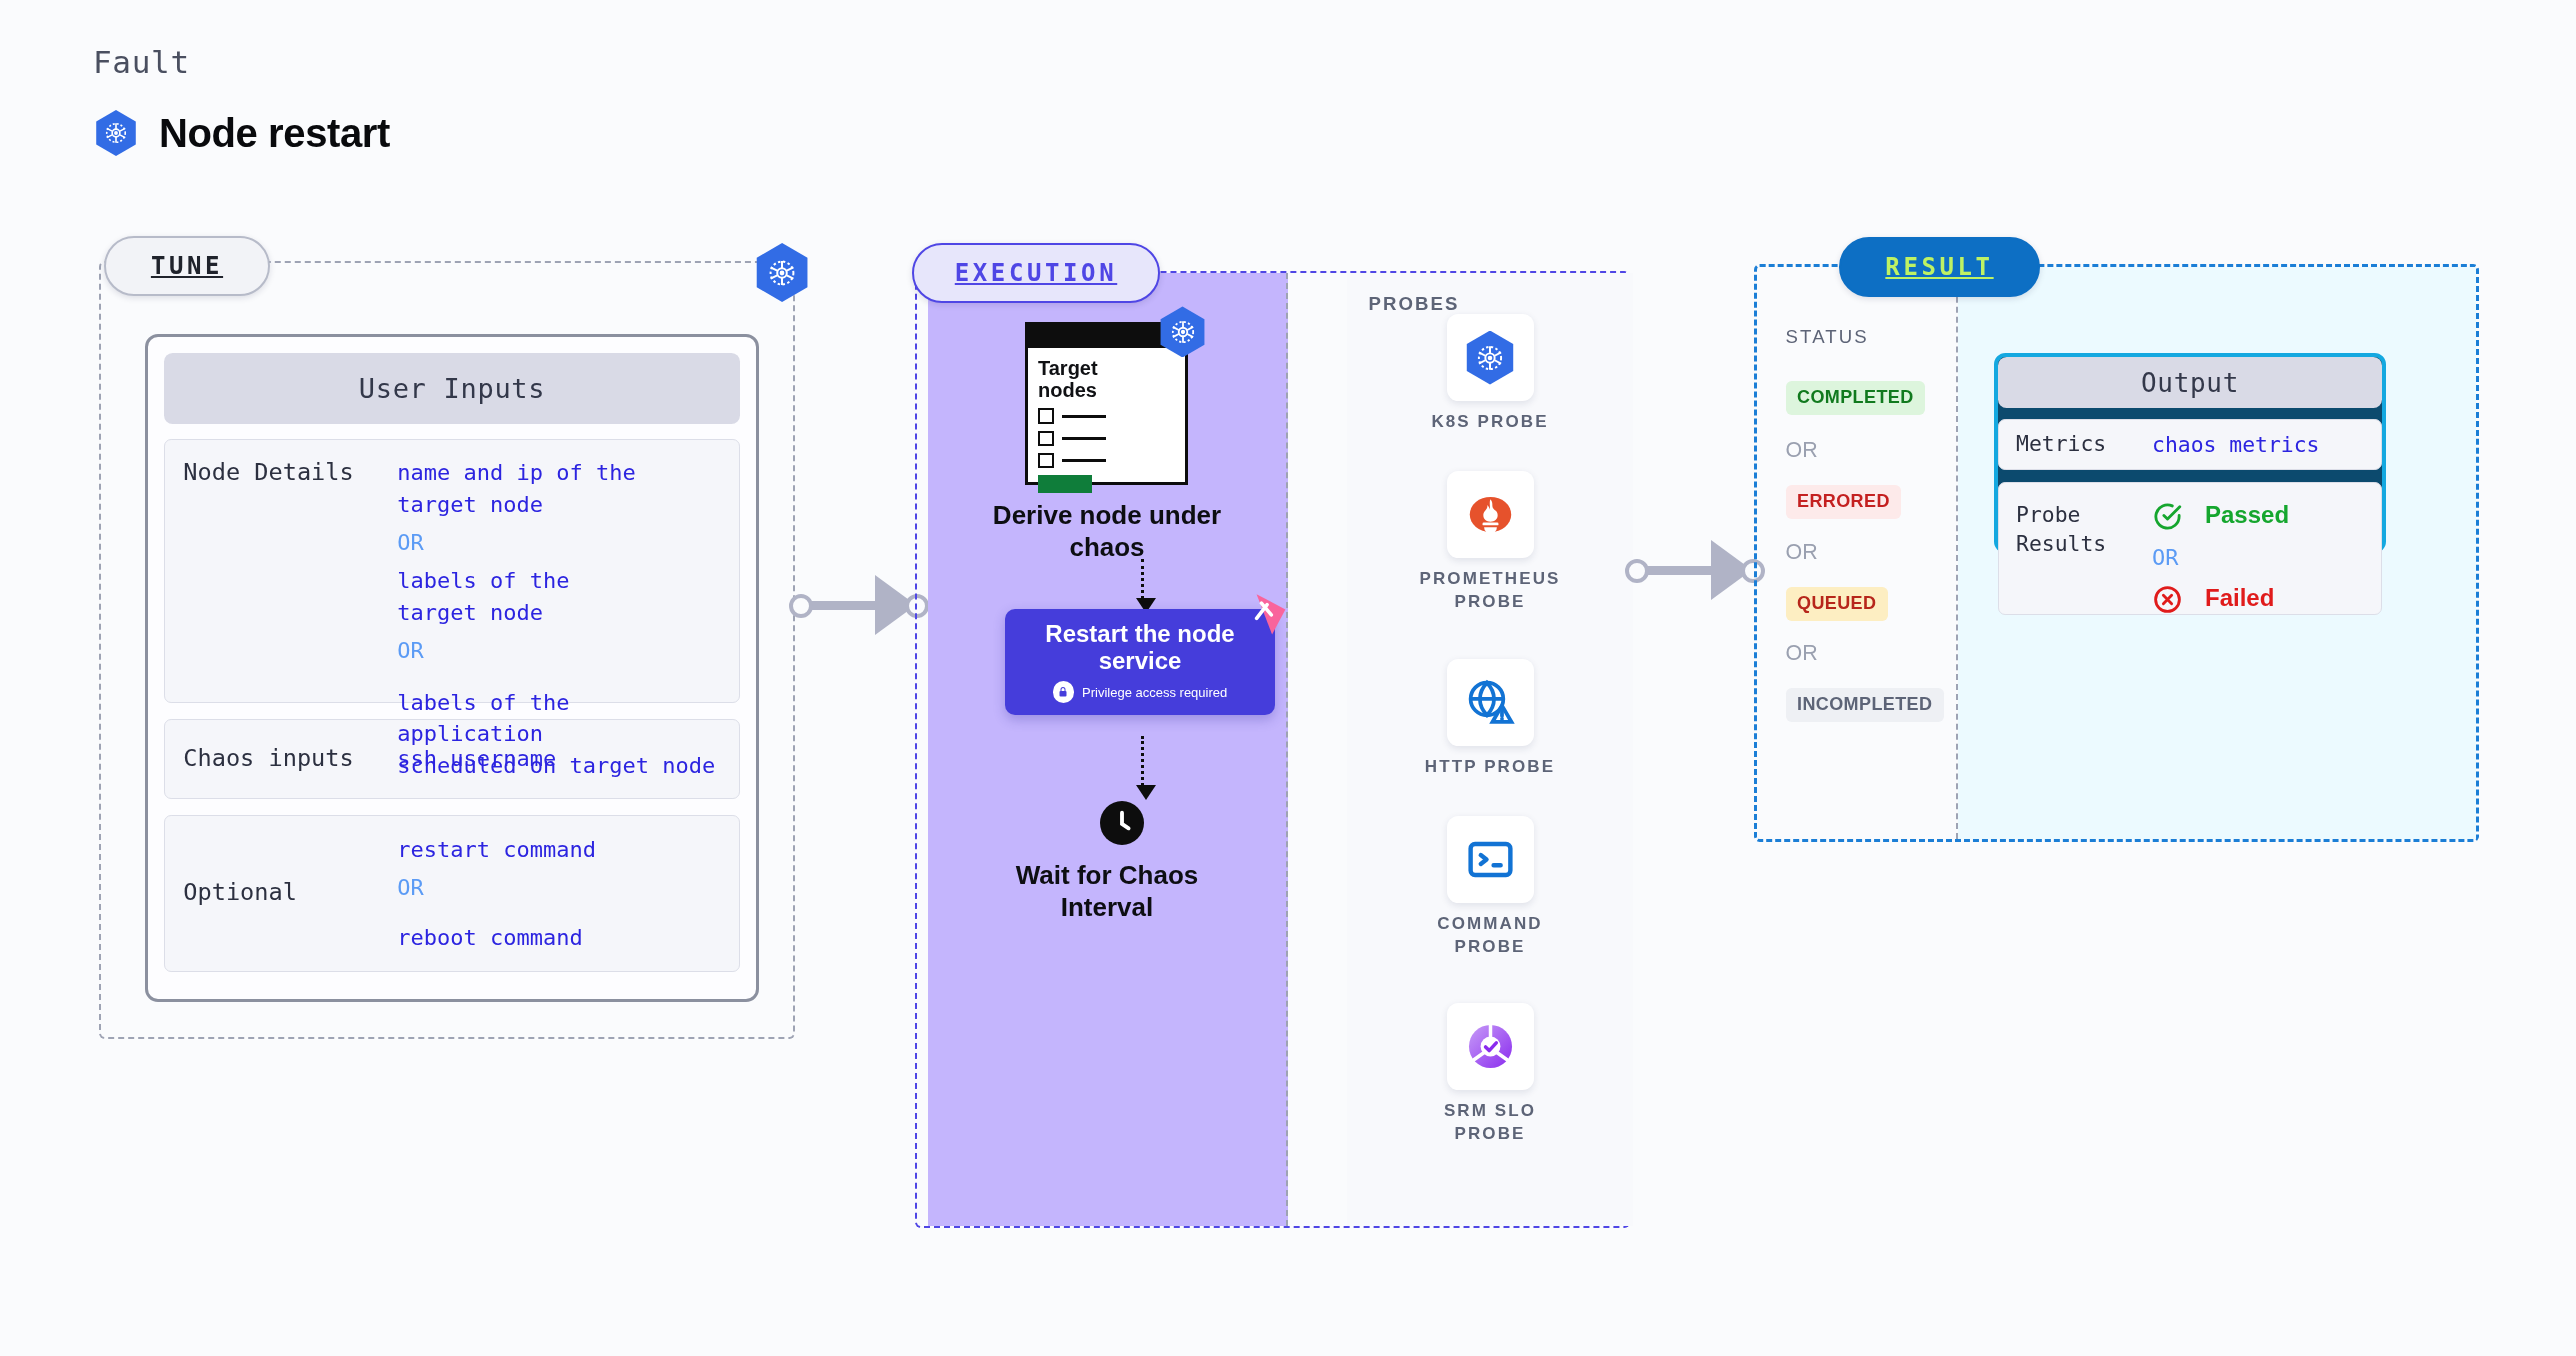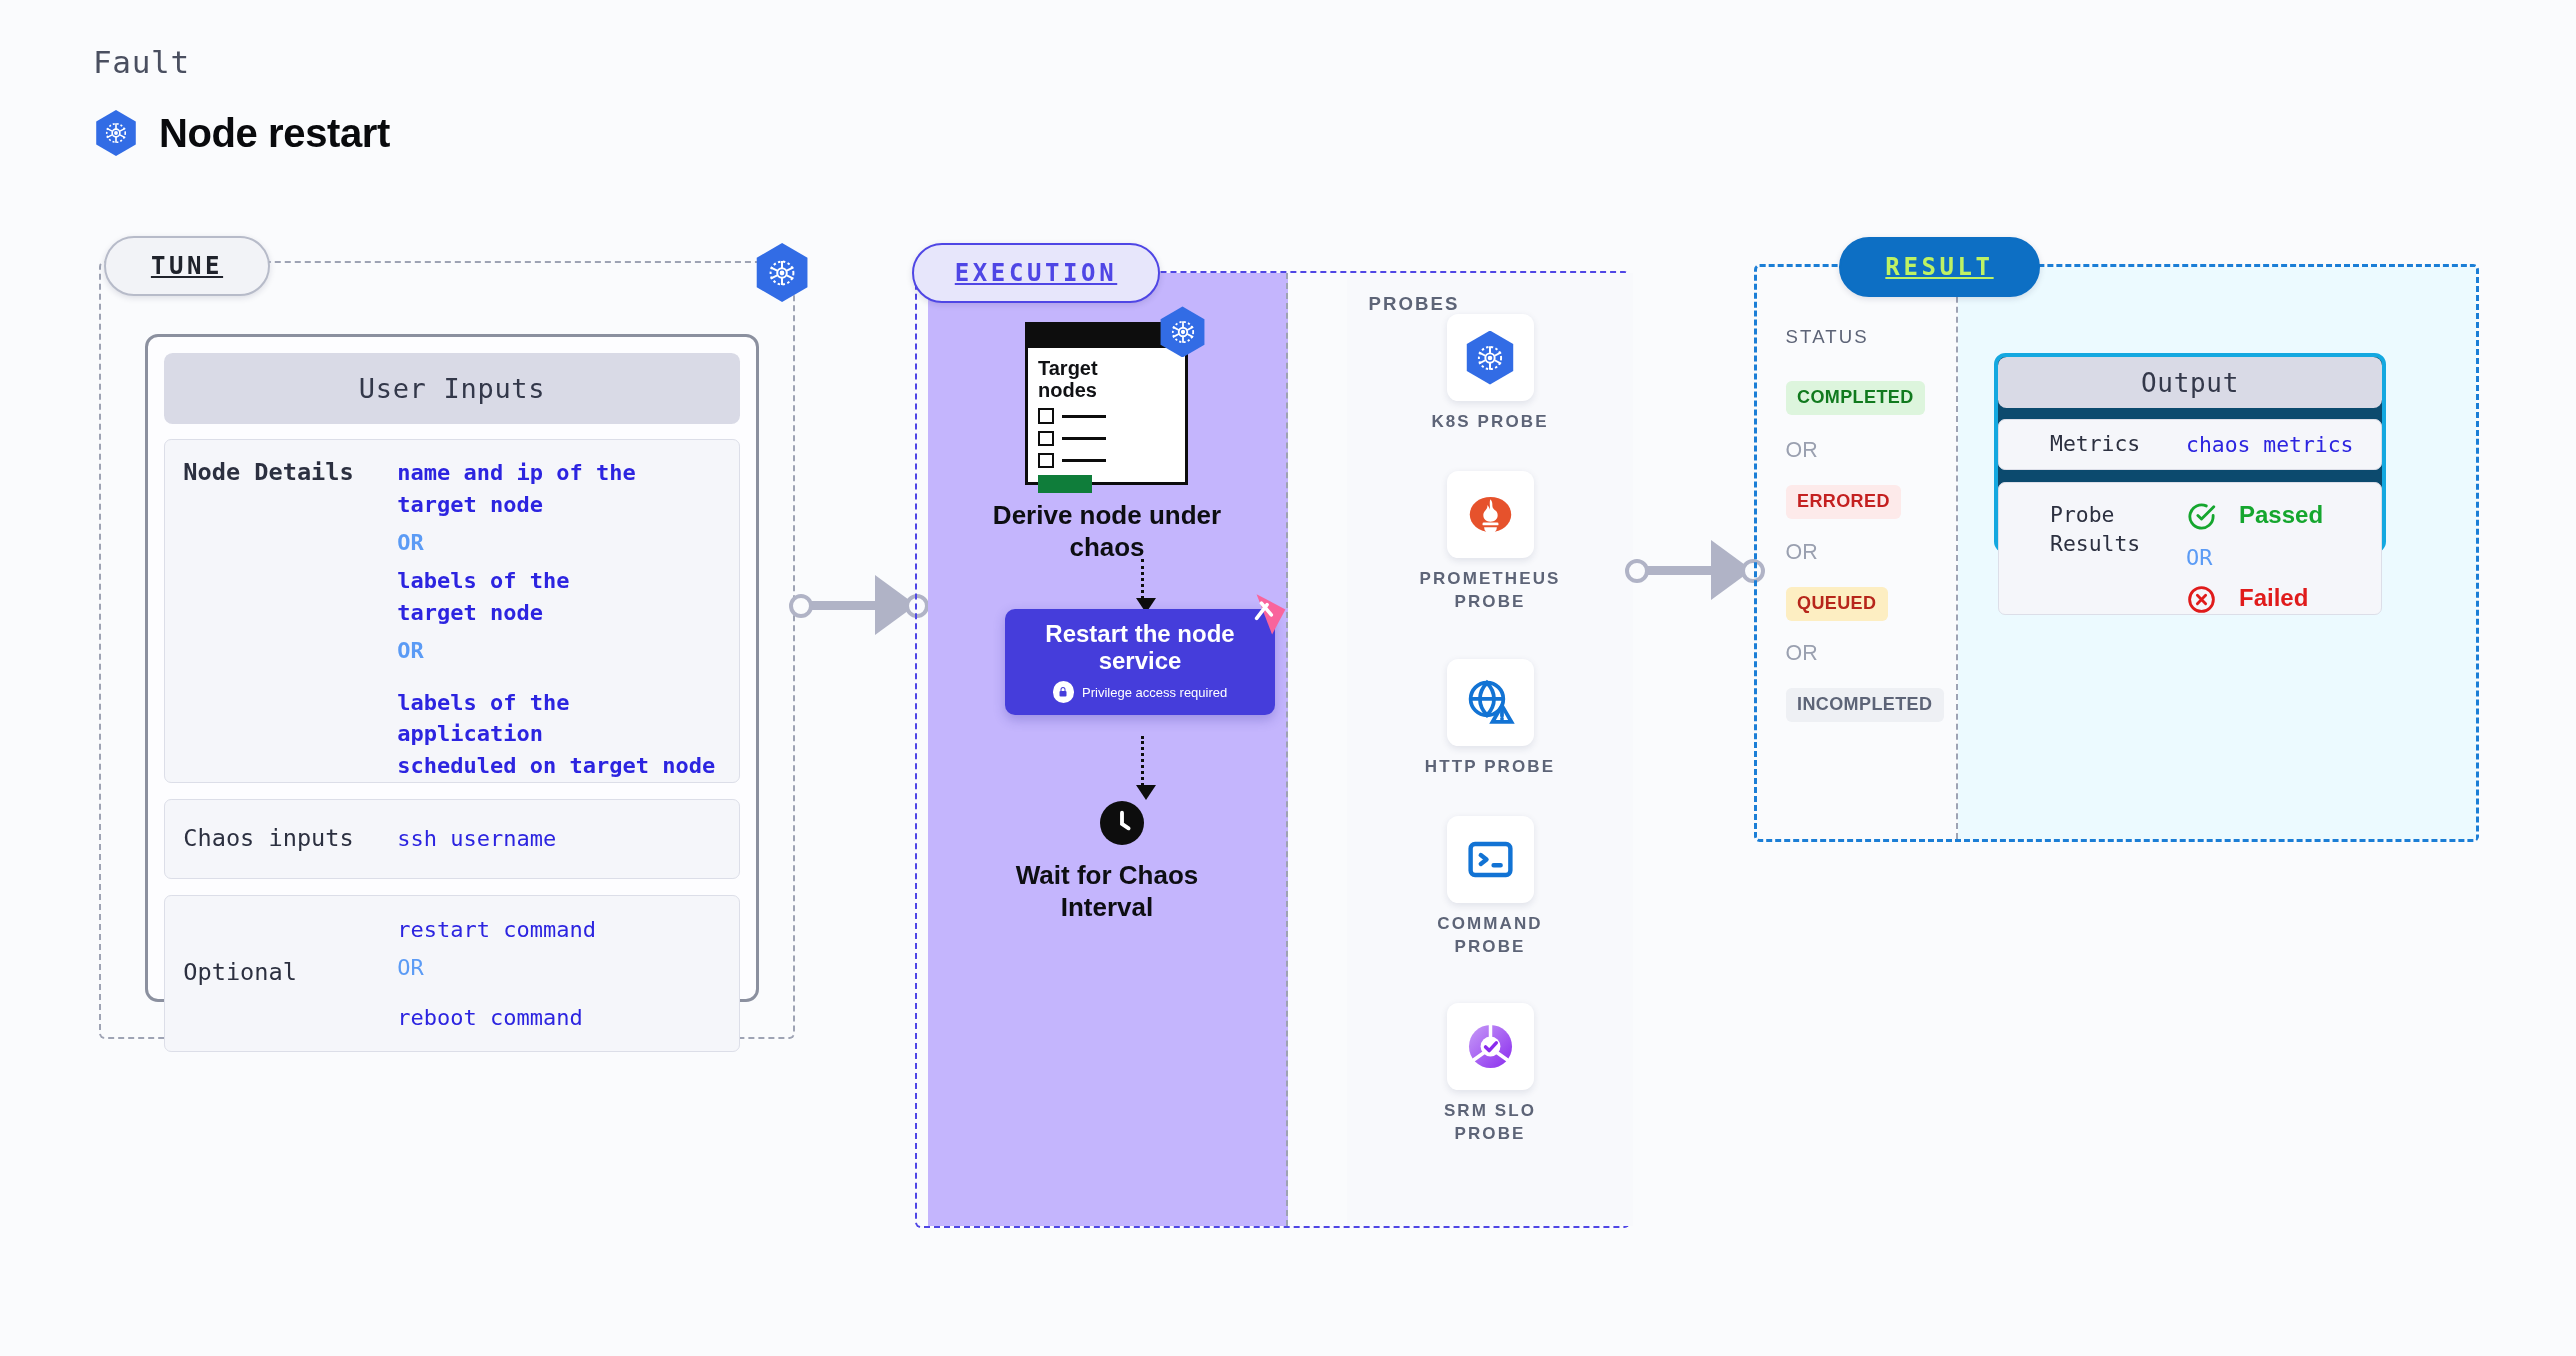--- a/index.html
+++ b/index.html
@@ -219,21 +219,21 @@
   }
 
   #output-card {
     position: absolute; left: 36px; top: 86px;
     width: 392px; height: 200px;
     border: 4.3px solid #14a8e0; border-radius: 11.4px;
     background: #0c4a6e; padding: 0;
   }
   #output-card .card-header { height: 51px; font-size: 26px; }
   #output-card .kv-row { margin-top: 11.4px; padding: 13px 17px; }
-  #output-card .kv-key { width: 136px; flex: 0 0 136px; font-size: 21.4px; margin-left: 34px; }
+  #output-card .kv-key { width: 136px; flex: 0 0 136px; font-size: 21.4px; }
   #output-card .kv-val { font-size: 21.4px; }
   .pf-row { display: flex; align-items: flex-start; gap: 22px; }
   .pf-text { font-size: 24px; font-weight: bold; }
 
   
   .connector { position: absolute; height: 57px; }
   .conn-line { position: absolute; top: 26px; height: 9.3px; background: #b0b3c6; }
   .conn-dot {
     position: absolute; top: 18.6px; width: 24px; height: 24px;
     border-radius: 50%; background: #fafbfd; border: 4.3px solid #b0b3c6;
@@ -269,21 +269,21 @@
       <circle cx="12" cy="12" r="3.1"></circle>
         <circle cx="12" cy="12" r="0.9" fill="#fff"></circle>
       <path d="M12 4.2v4.7M12 15.1v4.7M4.6 8.3l4.3 2.2M15.1 13.5l4.3 2.2M19.4 8.3l-4.3 2.2M8.9 13.5l-4.3 2.2"></path>
       <circle cx="12" cy="12" r="7.4" stroke-dasharray="1.6 1.6"></circle>
     </svg>
   </span>
 
   <div class="inner-card">
     <div class="card-header">User Inputs</div>
 
-    <div class="kv-row" style="height:344px;align-items:flex-start;font-weight:bold;">
+    <div class="kv-row" style="height:264px;align-items:flex-start;">
       <div class="kv-key">Node Details</div>
       <div class="kv-vals">
         <div class="kv-val">name and ip of the
 target node</div>
         <div class="kv-or">OR</div>
         <div class="kv-val">labels of the
 target node</div>
         <div class="kv-or">OR</div>
         <div class="kv-val" style="margin-top:21px;">labels of the application
  scheduled on target node</div>

